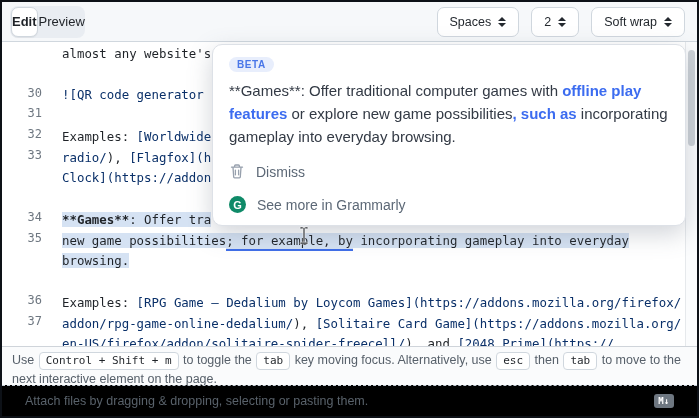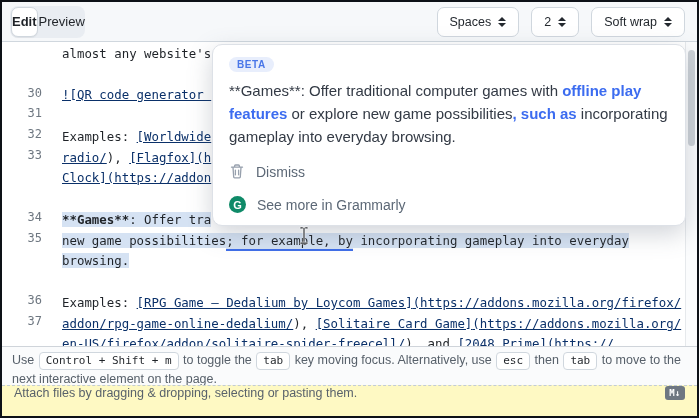--- a/index.html
+++ b/index.html
@@ -17,21 +17,21 @@
   .updown { display:flex; flex-direction:column; gap:2px; }
   .updown i { display:block; width:0; height:0; border-left:4px solid transparent; border-right:4px solid transparent; }
   .updown i.u { border-bottom:4px solid #24292f; }
   .updown i.d { border-top:4px solid #24292f; }
 
   
   .editor { position:absolute; left:0; top:40px; width:100%; height:304px; background:#fff; overflow:hidden; z-index:1; }
   .row { position:absolute; left:0; right:14px; height:21px; font-family:"DejaVu Sans Mono", monospace; font-size:12.4px; line-height:18px; white-space:pre; }
   .gut { position:absolute; left:0; width:40px; text-align:right; color:#6e7781; font-size:12px; }
   .code { position:absolute; left:60px; top:0; color:#1f2328; }
-  .lk { color:#0a3069; text-decoration:underline; }
+  .lk { color:#0a3069; }
   .b { font-weight:bold; }
   .sel { background:#d5e2f3; }
   .sg { border-bottom:2px solid #3f6ee8; padding-bottom:1px; }
 
   
   .sbar { position:absolute; top:40px; right:0; width:12px; height:304px; background:#fbfcfd; border-left:1px solid #e6e9ec; z-index:2; }
   .sthumb { position:absolute; top:8px; left:2px; width:7px; height:96px; background:#ccd1d6; border-radius:4px; }
 
   
   .popup { position:absolute; left:210px; top:42px; width:474px; height:182px; background:#fff; border:1px solid #dde1e7; border-radius:10px; box-shadow:0 8px 24px rgba(90,100,120,.28); z-index:5; }
@@ -43,21 +43,21 @@
   .p-act { position:absolute; left:16px; display:flex; align-items:center; gap:11px; font-size:14px; color:#5c6876; cursor:pointer; }
   .p-act.dismiss { top:118px; }
   .p-act.seemore { top:151px; }
   .gbadge { width:17px; height:17px; border-radius:50%; background:#0f8a68; color:#fff; font-size:11px; font-weight:bold; display:flex; align-items:center; justify-content:center; }
 
   
   .helpbar { position:absolute; left:0; top:344px; right:0; height:39px; background:#fafbfc; border-top:1px solid #cfd4da; padding:4px 10px 0 10px; font-size:12.5px; color:#57606a; line-height:19px; z-index:3; }
   .kbd { display:inline-block; background:#fff; border:1px solid #d0d7de; border-radius:4px; font-family:"DejaVu Sans Mono", monospace; font-size:11px; line-height:14px; padding:1px 6px; color:#1f2328; margin:0 1px; vertical-align:baseline; }
 
   
-  .footer { position:absolute; left:0; top:383px; right:0; height:31px; background:#fef9c3; border-top:1px dashed #c3ccd5; display:flex; align-items:flex-start; justify-content:space-between; padding:0 12px; z-index:3; }
+  .footer { position:absolute; left:0; top:383px; right:0; height:31px; background:#000000; border-top:1px dashed #c3ccd5; display:flex; align-items:center; justify-content:space-between; padding:0 23px; z-index:3; }
   .foot-msg { font-size:12.5px; color:#59626b; }
   .mdbadge { background:#6e7781; color:#fff; border-radius:3px; font-size:9px; font-weight:bold; padding:2px 4px; letter-spacing:.5px; font-family:"DejaVu Sans Mono", monospace; }
 
   
   .ibeam { position:absolute; left:296px; top:224px; z-index:9; }
 </style>
 </head>
 <body>
 
 <div class="window">

